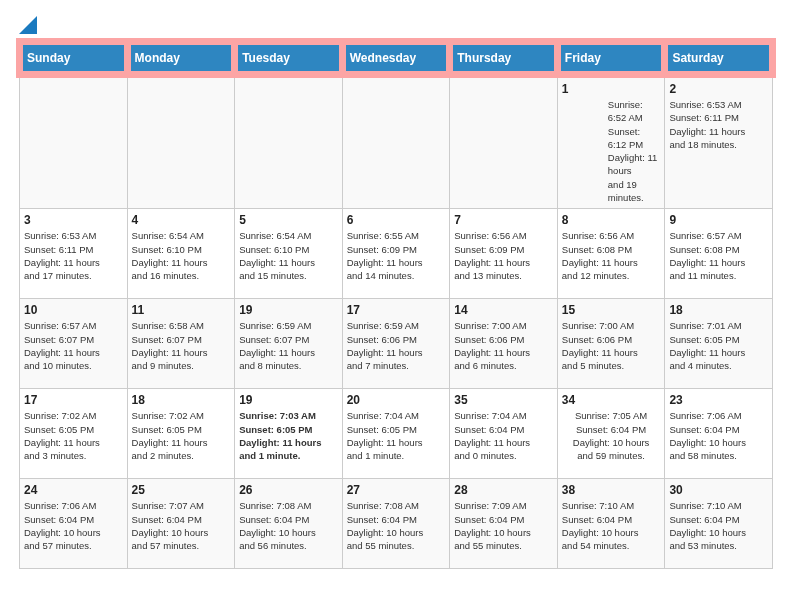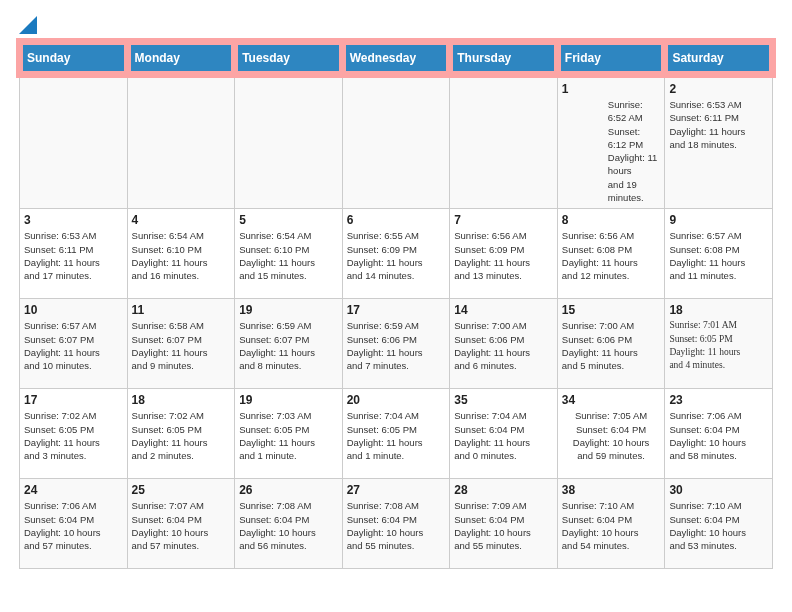--- a/index.html
+++ b/index.html
@@ -234,21 +234,21 @@
         </td>
         <td>
           <span class="day-number">15</span>
           <div class="day-info" style="white-space: pre-line;">Sunrise: 7:00 AM
 Sunset: 6:06 PM
 Daylight: 11 hours
 and 5 minutes.</div>
         </td>
         <td>
           <span class="day-number">18</span>
-          <div class="day-info" style="white-space: pre-line; font-family: Liberation Serif, serif;">Sunrise: 7:01 AM
+          <div class="day-info" style="white-space: pre-line;">Sunrise: 7:01 AM
 Sunset: 6:05 PM
 Daylight: 11 hours
 and 4 minutes.</div>
         </td>
       </tr>
       <tr>
         <td>
           <span class="day-number">17</span>
           <div class="day-info" style="white-space: pre-line;">Sunrise: 7:02 AM
 Sunset: 6:05 PM
@@ -257,21 +257,21 @@
         </td>
         <td>
           <span class="day-number">18</span>
           <div class="day-info" style="white-space: pre-line;">Sunrise: 7:02 AM
 Sunset: 6:05 PM
 Daylight: 11 hours
 and 2 minutes.</div>
         </td>
         <td>
           <span class="day-number">19</span>
-          <div class="day-info" style="white-space: pre-line;">Sunrise: 7:03 AM
+          <div class="day-info" style="white-space: pre-line; font-weight: bold;">Sunrise: 7:03 AM
 Sunset: 6:05 PM
 Daylight: 11 hours
 and 1 minute.</div>
         </td>
         <td>
           <span class="day-number">20</span>
           <div class="day-info" style="white-space: pre-line;">Sunrise: 7:04 AM
 Sunset: 6:05 PM
 Daylight: 11 hours
 and 1 minute.</div>

